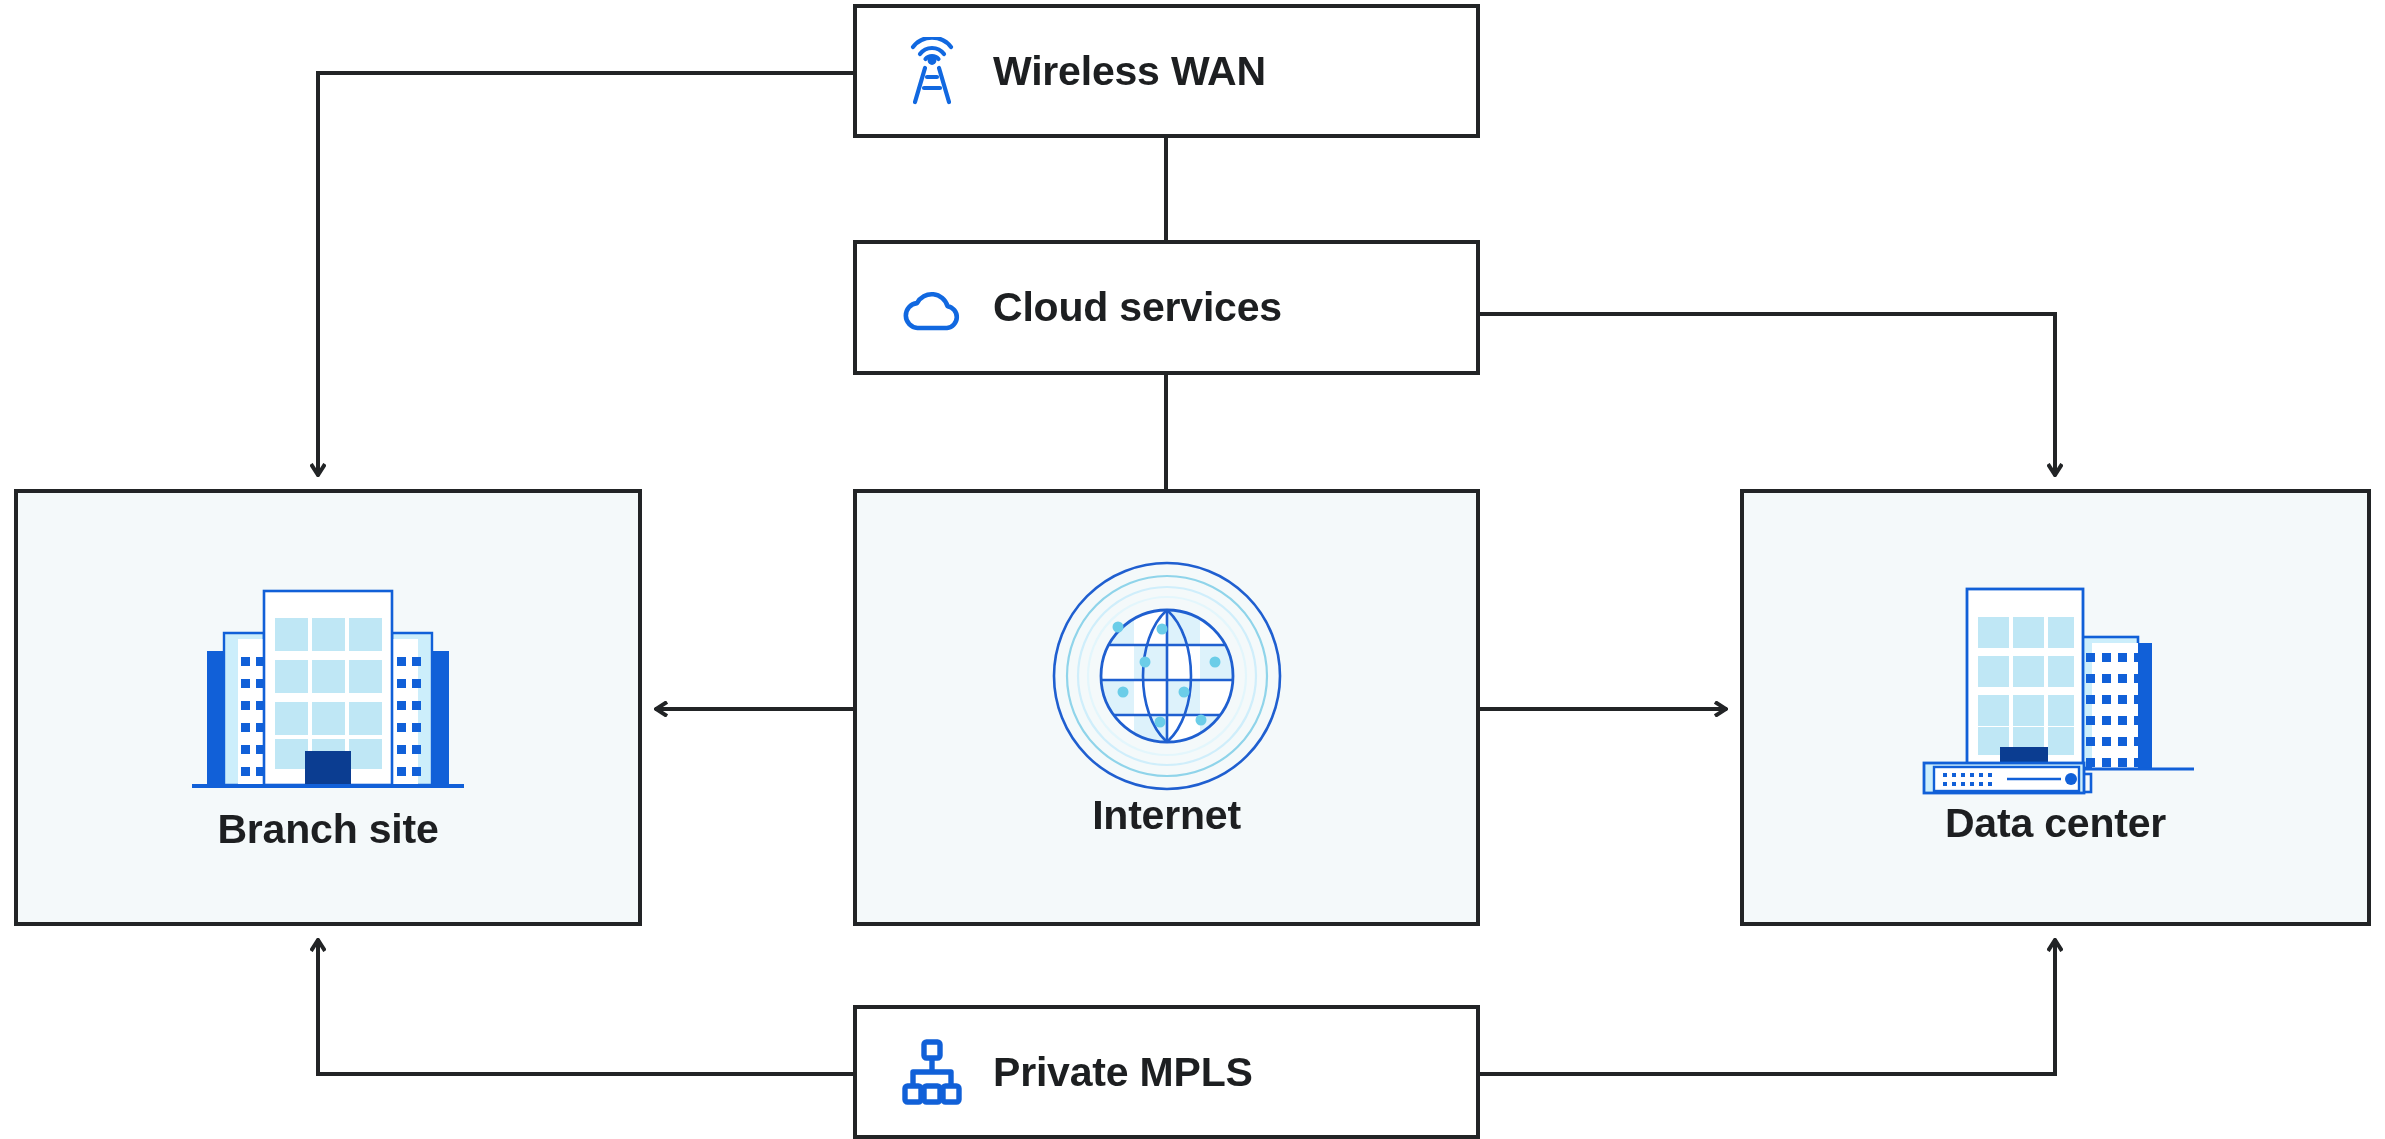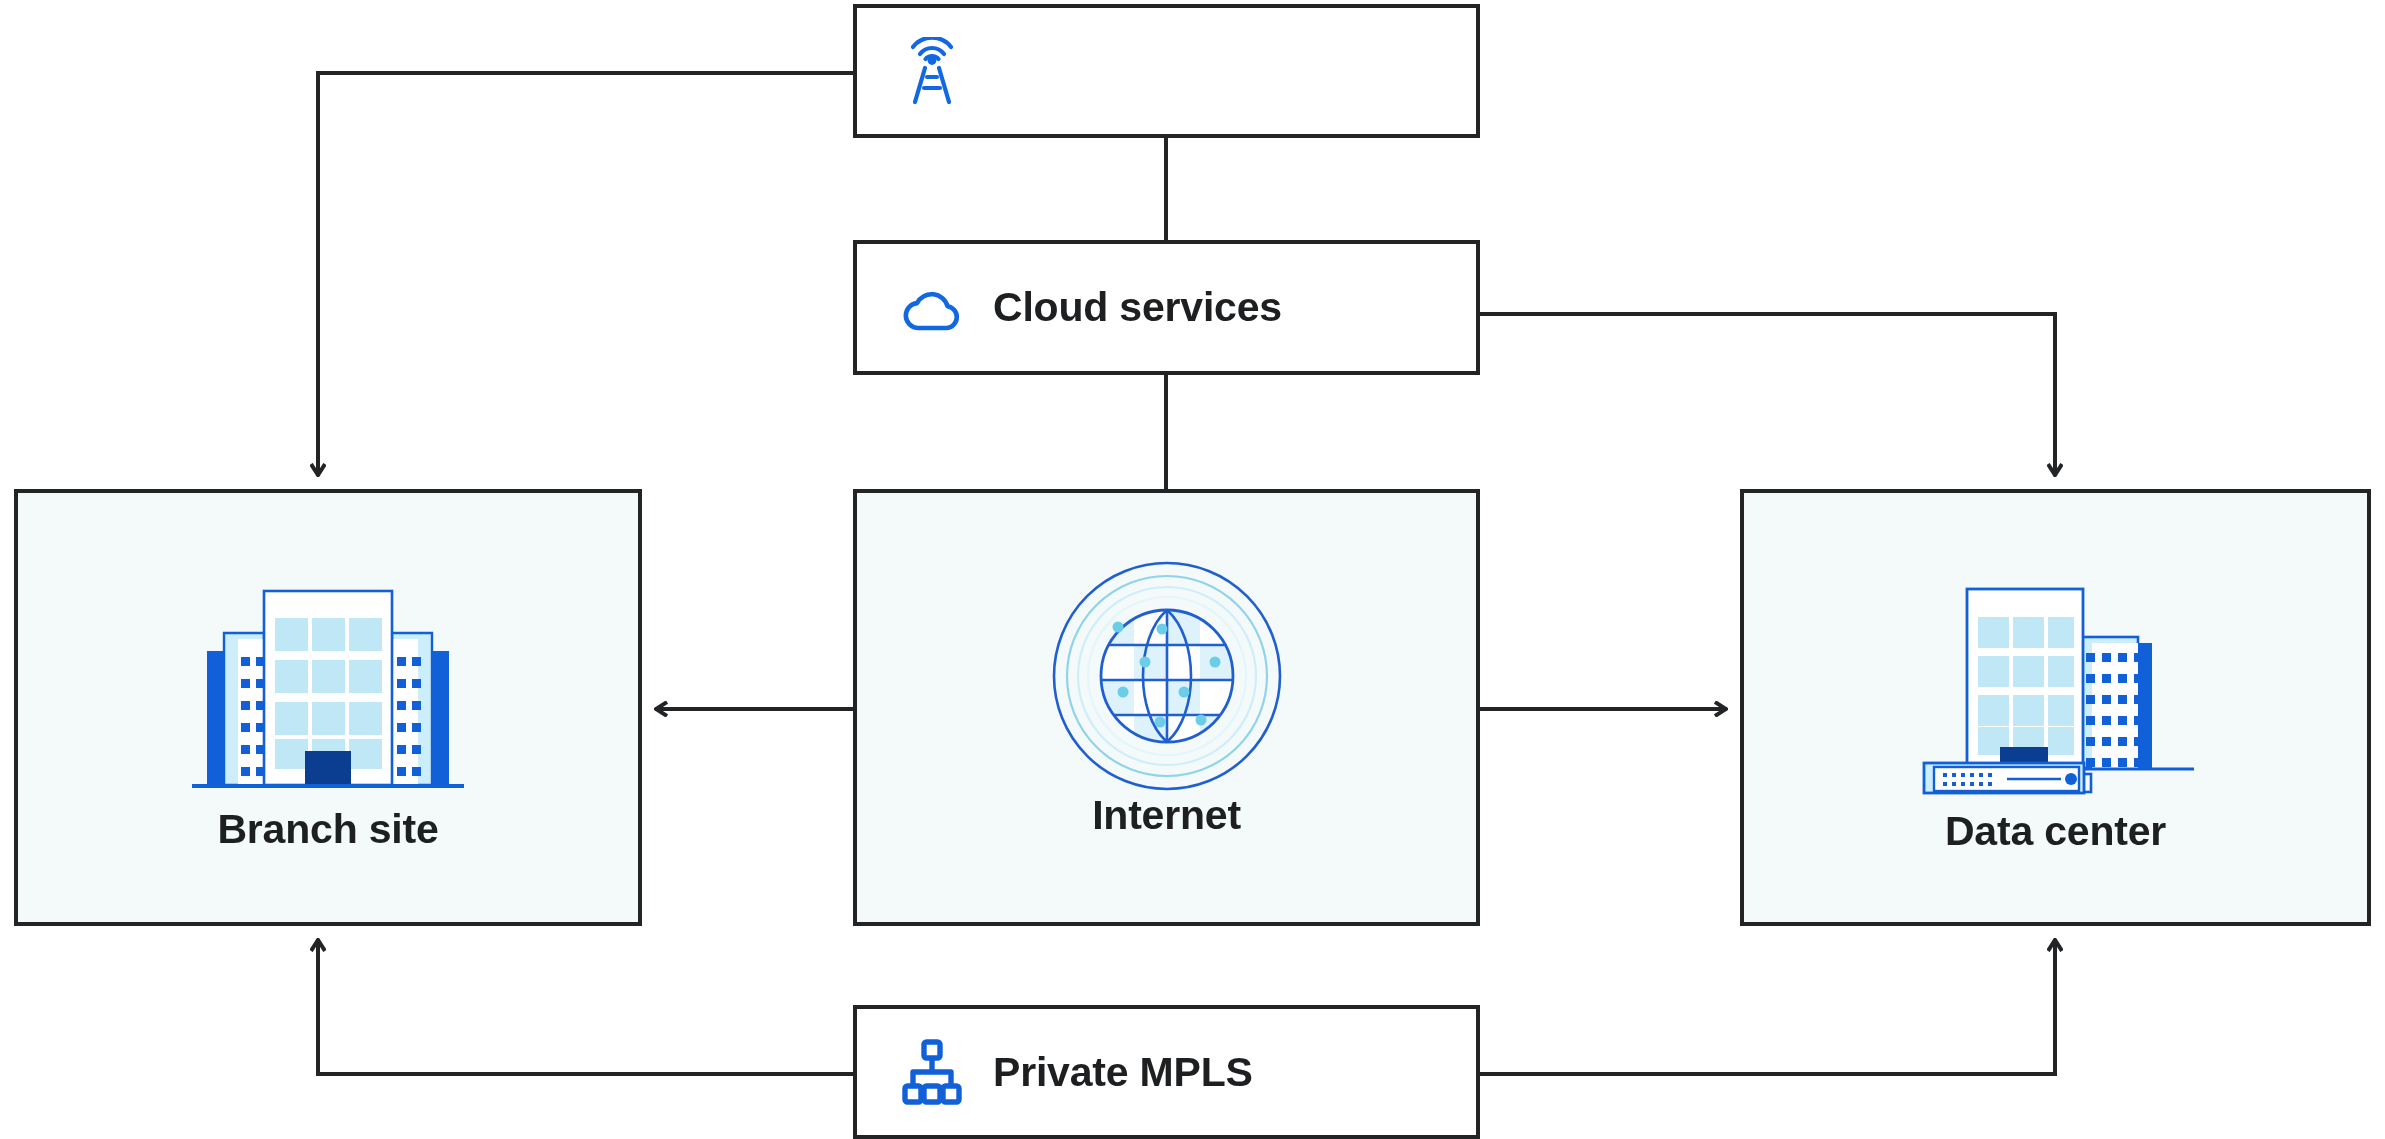--- a/index.html
+++ b/index.html
@@ -55,21 +55,21 @@
   #panel-branch   { left: 14px;   top: 489px; width: 628px;  height: 437px; }
   #panel-internet { left: 853px;  top: 489px; width: 627px;  height: 437px; }
   #panel-dc       { left: 1740px; top: 489px; width: 631px;  height: 437px; }
 
   #panel-branch .panel-art   { height: 268px; padding-top: 40px; }
   #panel-internet .panel-art { height: 268px; padding-top: 30px; }
   #panel-dc .panel-art       { height: 268px; padding-top: 42px; }
 
   #panel-branch .panel-label   { margin-top: 8px; }
   #panel-internet .panel-label { margin-top: 4px; }
-  #panel-dc .panel-label       { margin-top: 8px; }
+  #panel-dc .panel-label       { }
 
   
   .chip {
     position: absolute;
     box-sizing: border-box;
     background: #ffffff;
     border: 4px solid #222426;
     display: flex;
     align-items: center;
     padding-left: 44px;
@@ -146,20 +146,21 @@
         </g>
         <circle cx="29" cy="23.5" r="4.4" fill="#1168e0"></circle>
         <g fill="none" stroke="#1168e0" stroke-width="4.2" stroke-linecap="round" stroke-linejoin="round">
           <path d="M22 31 L12 65"></path>
           <path d="M36 31 L46 65"></path>
           <path d="M24 40 L34 40"></path>
           <path d="M21 51 L37 51"></path>
         </g>
       </svg>
     </span>
+    <span class="chip-label">Wireless WAN</span>
   </div>
 
   <div class="chip" id="chip-cloud">
     <span class="chip-icon">
       <svg width="62" height="48" viewBox="0 0 62 48">
         <path d="M16.5 44 A12.5 12.5 0 0 1 16 19.1 A16.5 16.5 0 0 1 46.5 22.2
                  A11 11 0 0 1 46 44 Z" fill="none" stroke="#1168e0" stroke-width="4.6" stroke-linejoin="round"></path>
       </svg>
     </span>
     <span class="chip-label">Cloud services</span>

